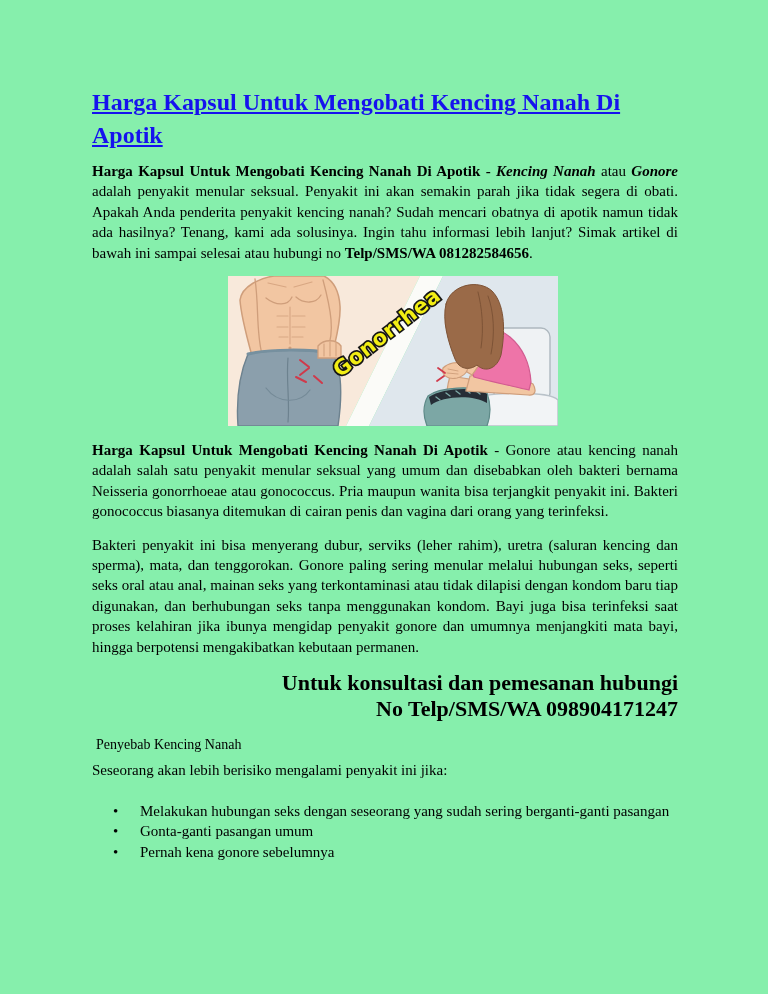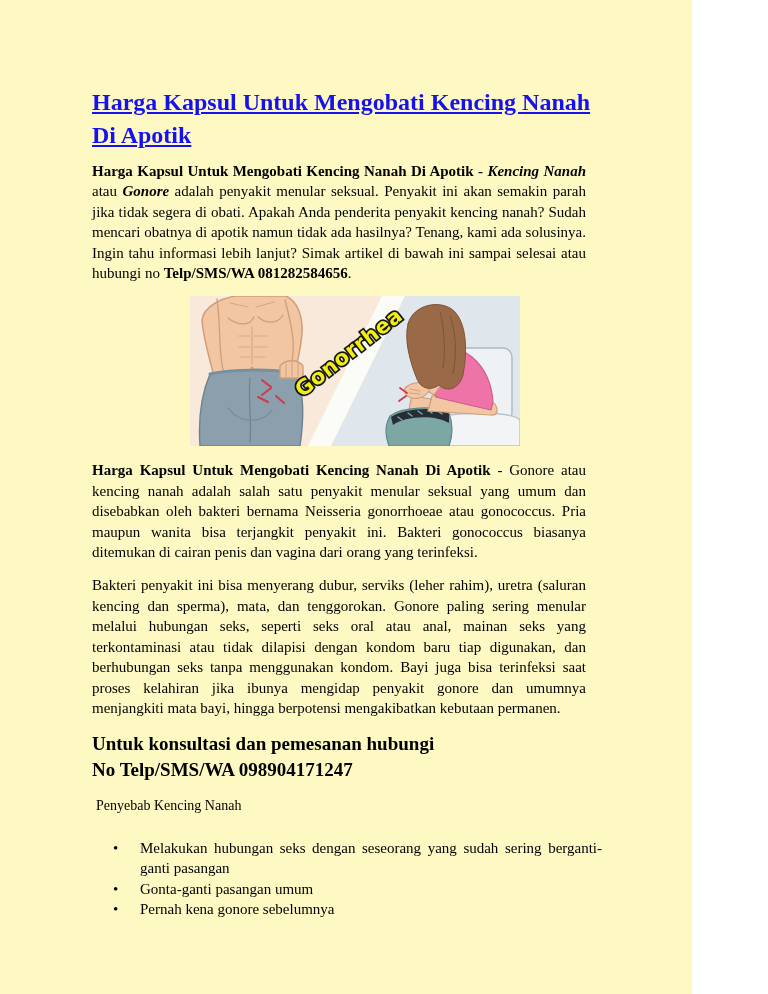--- a/index.html
+++ b/index.html
@@ -1,34 +1,34 @@
 <!DOCTYPE html>
 <html><head>
 <meta charset="utf-8">
 <style>
   html,body{margin:0;padding:0;background:#ffffff;}
   .page{
-    width:692px;height:994px;background:#fef9c3;box-sizing:border-box;
+    width:768px;height:994px;background:#86efac;box-sizing:border-box;
     padding:86px 90px 0 92px;
     font-family:"Liberation Serif", serif;color:#000;overflow:hidden;
   }
   h1.doc-title{
     font-size:24px;line-height:33px;font-weight:bold;margin:0 0 9px 0;
     text-decoration:underline;
   }
   .para{
-    font-size:15px;line-height:20.4px;text-align:justify;margin:0 16px 13px 0;
+    font-size:15px;line-height:20.4px;text-align:justify;margin:0 0 13px 0;
   }
   .b{font-weight:bold;}
   .i{font-style:italic;}
   .figure-wrap{width:330px;margin:0 auto 14px auto;transform:translateX(8px);}
   .figure-wrap svg{display:block;}
   h2.sec-heading{font-size:16px;line-height:20px;font-weight:bold;margin:1px 0 22px 0;}
   .cta{
-    text-align:left;font-weight:bold;font-size:19px;line-height:26px;
+    text-align:right;font-weight:bold;font-size:22px;line-height:26px;
     margin:2px 0 13px 0;
   }
   h3.sub-heading{font-size:14px;line-height:20.4px;font-weight:normal;margin:4px;}
   .list-intro{font-size:15px;line-height:20.4px;margin:0 0 0 0;}
   ul.risk-list{
     list-style:none;margin:21px 0 0 0;padding:0 0 0 48px;
     font-size:15px;line-height:20.4px;
   }
   ul.risk-list li{position:relative;text-align:justify;}
   ul.risk-list li::before{
@@ -130,20 +130,21 @@
 
   <p class="para">Bakteri penyakit ini bisa menyerang dubur, serviks (leher rahim), uretra (saluran kencing dan sperma), mata, dan tenggorokan. Gonore paling sering menular melalui hubungan seks, seperti seks oral atau anal, mainan seks yang terkontaminasi atau tidak dilapisi dengan kondom baru tiap digunakan, dan berhubungan seks tanpa menggunakan kondom. Bayi juga bisa terinfeksi saat proses kelahiran jika ibunya mengidap penyakit gonore dan umumnya menjangkiti mata bayi, hingga berpotensi mengakibatkan kebutaan permanen.</p>
 
 
   <div class="cta">
     <div>Untuk konsultasi dan pemesanan hubungi</div>
     <div>No Telp/SMS/WA 098904171247</div>
   </div>
 
   <h3 class="sub-heading">Penyebab Kencing Nanah</h3>
+  <div class="list-intro">Seseorang akan lebih berisiko mengalami penyakit ini jika:</div>
 
   <ul class="risk-list">
     <li>Melakukan hubungan seks dengan seseorang yang sudah sering berganti-ganti pasangan</li>
     <li>Gonta-ganti pasangan umum</li>
     <li>Pernah kena gonore sebelumnya</li>
   </ul>
 
 </div>
 
 </body></html>

